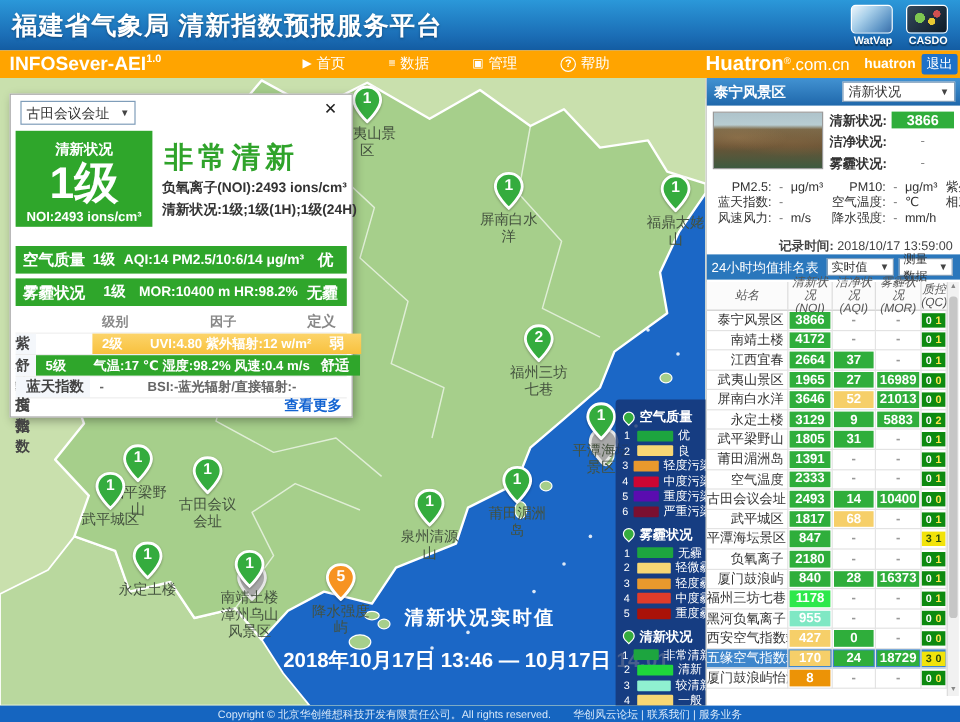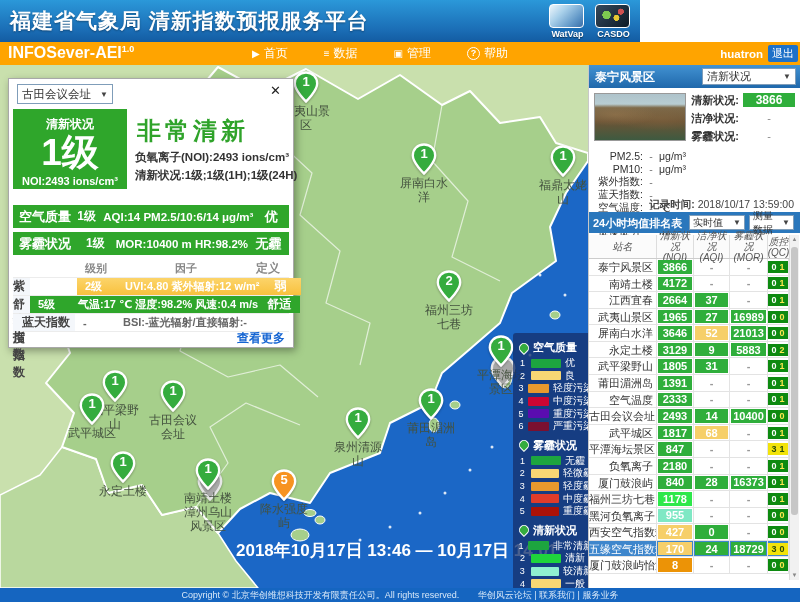--- a/index.html
+++ b/index.html
@@ -1,19 +1,19 @@
 <!DOCTYPE html>
 <html><head>
 <meta charset="utf-8">
 <style>
   html,body{margin:0;padding:0;}
   body{width:800px;height:602px;position:relative;overflow:hidden;background:#fff;
        font-family:"Liberation Sans","DejaVu Sans",sans-serif;font-size:12px;color:#333;}
   
-  .topbar{position:absolute;left:0;top:0;width:640px;height:42px;
+  .topbar{position:absolute;left:0;top:0;width:800px;height:42px;
           background:linear-gradient(180deg,#2b98d9 0%,#1b6eb6 70%,#135ca2 100%);}
   .app-title{position:absolute;left:10px;top:7px;font-size:21px;font-weight:bold;color:#fff;
              letter-spacing:1px;text-shadow:0 1px 2px rgba(0,0,0,.35);white-space:nowrap;}
   .logos{position:absolute;right:8px;top:4px;display:flex;gap:9px;}
   .logo-box{width:37px;text-align:center;cursor:pointer;}
   .logo-img{width:35px;height:24px;border-radius:4px;border:1px solid #fff;box-sizing:border-box;}
   .logo-img.watvap{background:linear-gradient(135deg,#eef6fb 0%,#a9d0ea 35%,#5e95c6 75%,#3a6ea8 100%);}
   .logo-img.casdo{background:radial-gradient(circle at 32% 45%,#7ec850 0 16%,transparent 17%),
                   radial-gradient(circle at 62% 58%,#e8c832 0 12%,transparent 13%),
                   radial-gradient(circle at 75% 30%,#d05050 0 10%,transparent 11%),
@@ -110,29 +110,29 @@
   .p-sel{position:absolute;right:4px;top:3px;width:94px;height:17px;font-size:11px;padding:0 4px;}
   .photo{position:absolute;left:5px;top:28px;width:92px;height:48px;border:1px solid #999;box-sizing:border-box;
          background:radial-gradient(ellipse 60px 16px at 22% 45%,#a5805370 0,transparent 70%),
                     radial-gradient(ellipse 70px 18px at 72% 52%,#8a6a4270 0,transparent 70%),
                     linear-gradient(180deg,#aec3cb 0%,#b8cdd2 22%,#7c6a4a 30%,#6b5436 60%,#3e5a40 100%);}
   .stats{position:absolute;left:98px;top:26px;width:110px;}
   .stat-row{display:flex;align-items:center;height:18px;}
   .s-label{width:52px;text-align:right;font-size:11px;font-weight:bold;color:#333;white-space:nowrap;}
   .s-val{width:52px;margin-left:4px;text-align:center;font-size:11px;color:#888;}
   .s-val[data-c="badge"]{background:#2fae3b;color:#fff;font-weight:bold;font-size:12px;height:14px;line-height:14px;}
-  .metrics{position:absolute;left:2px;top:84px;width:206px;display:grid;grid-template-columns:1fr;}
+  .metrics{position:absolute;left:2px;top:84px;width:206px;display:grid;grid-template-columns:1fr 1fr 1fr;}
   .metric{display:flex;align-items:center;height:13px;}
   .m-label{width:52px;text-align:right;font-size:10.5px;color:#333;white-space:nowrap;}
   .m-val{width:16px;text-align:center;font-size:10.5px;color:#777;}
   .m-unit{font-size:10.5px;color:#333;white-space:nowrap;}
   .rec-line{position:absolute;right:6px;top:133px;font-size:10.5px;color:#444;white-space:nowrap;}
   .rec-line b{font-weight:bold;margin-right:3px;}
   .rank-bar{position:absolute;left:0;top:147px;width:100%;height:21px;background:#2a77bc;}
-  .rank-title{position:absolute;left:4px;top:4px;color:#fff;font-size:11px;font-weight:bold;white-space:nowrap;}
+  .rank-title{position:absolute;left:4px;top:4px;color:#fff;font-size:11px;font-weight:normal;white-space:nowrap;}
   .rank-sel1{position:absolute;left:100px;top:3px;width:56px;height:15px;font-size:10px;padding:0 3px;}
   .rank-sel2{position:absolute;left:160px;top:3px;width:45px;height:15px;font-size:10px;padding:0 3px;}
   
   .rt-head{position:absolute;left:0;top:170px;width:200px;height:24px;display:flex;background:#fbfbfb;
            border-bottom:1px solid #ccc;box-sizing:border-box;}
   .rh{border-right:1px solid #ddd;display:flex;flex-direction:column;justify-content:center;
       text-align:center;font-size:10px;color:#555;line-height:11px;box-sizing:border-box;}
   .rt-body{position:absolute;left:0;top:194px;width:200px;}
   .rt-row{display:flex;height:16.58px;box-sizing:border-box;}
   .rt-row[data-hl="1"]{background:#3e86cc;}
@@ -195,20 +195,21 @@
     </div>
       <div class="nav-item">
       <span class="nav-ico">▣</span>
       <span>管理</span>
     </div>
       <div class="nav-item">
       <span class="nav-ico" data-ic="circle">?</span>
       <span>帮助</span>
     </div>
     </div>
+  <div class="site-logo"><span class="site-name">Huatron</span><sup>®</sup><span class="site-suffix">.com.cn</span></div>
   <div class="nav-user">
     <span class="user-name">huatron</span>
     <span class="logout-btn">退出</span>
   </div>
 </div>
 
 <div class="map-area">
   <svg class="map-bg" width="588" height="523" viewBox="0 0 588 523">
     <rect width="588" height="523" fill="#c9e0ad"></rect>
 
@@ -243,20 +244,21 @@
         <circle cx="470" cy="405" r="1.5"></circle>
         <circle cx="445" cy="428" r="1.5"></circle>
       <circle cx="420" cy="448" r="1.5"></circle>
         <circle cx="390" cy="462" r="1.5"></circle>
         <circle cx="360" cy="475" r="1.5"></circle>
       <circle cx="565" cy="230" r="1.5"></circle>
         <circle cx="540" cy="210" r="1.5"></circle>
     </g>
   </svg>
 
+  <div class="overlay-title">清新状况实时值</div>
   <div class="overlay-time">2018年10月17日 13:46 — 10月17日 14:01</div>
 
   <div>
 
   <div class="marker" data-c="green" style="left: 306px; top: 37px;">
       <svg class="pin" width="26" height="32" viewBox="0 0 26 32">
         <path d="M13 1.5 C6.2 1.5 1.8 6.4 1.8 12.6 C1.8 20 13 30.5 13 30.5 C13 30.5 24.2 20 24.2 12.6 C24.2 6.4 19.8 1.5 13 1.5 Z"></path>
       </svg>
       <span class="pin-num">1</span>
       <div class="pin-label">武夷山景

